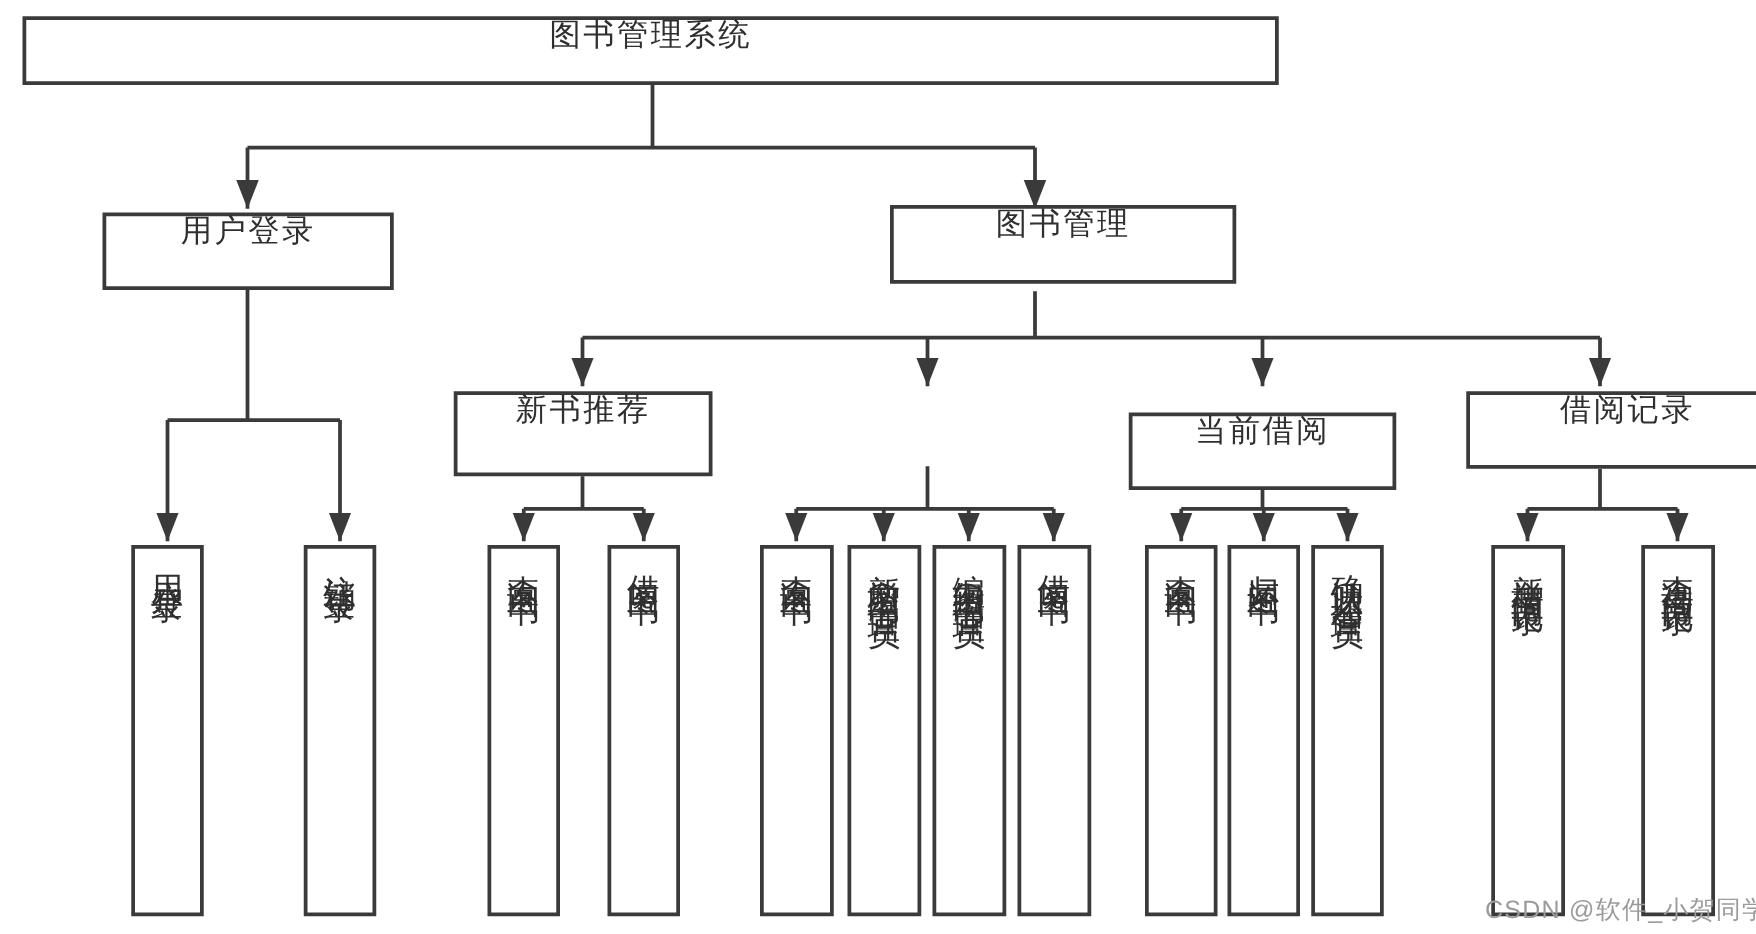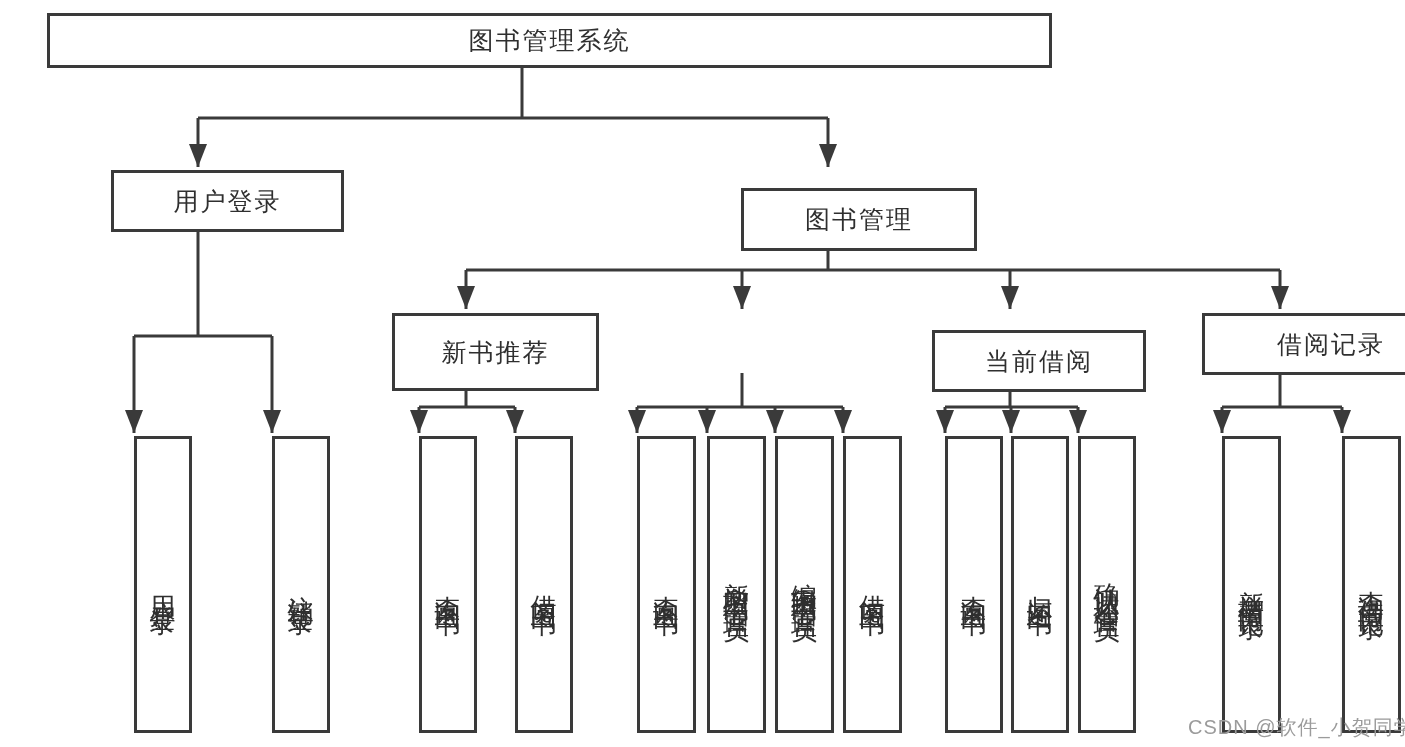--- a/index.html
+++ b/index.html
@@ -15,24 +15,23 @@
     background:var(--background);
     font-family:"Liberation Sans","DejaVu Sans",sans-serif;
     overflow:hidden;
   }
   .canvas{position:relative;width:1405px;height:747px;background:var(--background);}
   .wires{position:absolute;left:0;top:0;width:1405px;height:747px;color:var(--line);z-index:1;}
   .node{
     position:absolute;
     background:var(--box-fill);
     border:3px solid var(--line);
-    display:flex;align-items:center;justify-content:center;
+    display:flex;align-items:flex-start;justify-content:center;
     color:var(--text);
     z-index:2;
-    margin-left:29px;
   }
   .node.h span{
     font-size:25px;letter-spacing:2px;line-height:1;white-space:nowrap;
   }
   .node.v span{
     writing-mode:vertical-rl;
     text-orientation:mixed;
     font-size:26px;letter-spacing:5px;line-height:1;white-space:nowrap;
   }
   .watermark{
@@ -90,25 +89,25 @@
     </g>
   </svg>
 
   <div class="node h" style="left:18px;top:13px;width:1005px;height:55px">
     <span>图书管理系统</span>
   </div>
 
   <div class="node h" style="left:82px;top:170px;width:233px;height:62px">
     <span>用户登录</span>
   </div>
-  <div class="node h" style="left:712px;top:188px;width:236px;height:63px">
+  <div class="node h" style="left:712px;top:164px;width:277px;height:63px">
     <span>图书管理</span>
   </div>
 
-  <div class="node h" style="left:363px;top:313px;width:207px;height:78px">
+  <div class="node h" style="left:363px;top:313px;width:207px;height:68px">
     <span>新书推荐</span>
   </div>
   <div class="node h" style="left:903px;top:330px;width:214px;height:62px">
     <span>当前借阅</span>
   </div>
   <div class="node h" style="left:1173px;top:313px;width:258px;height:62px">
     <span>借阅记录</span>
   </div>
 
   <div class="node v" style="left:105px;top:436px;width:58px;height:297px">

